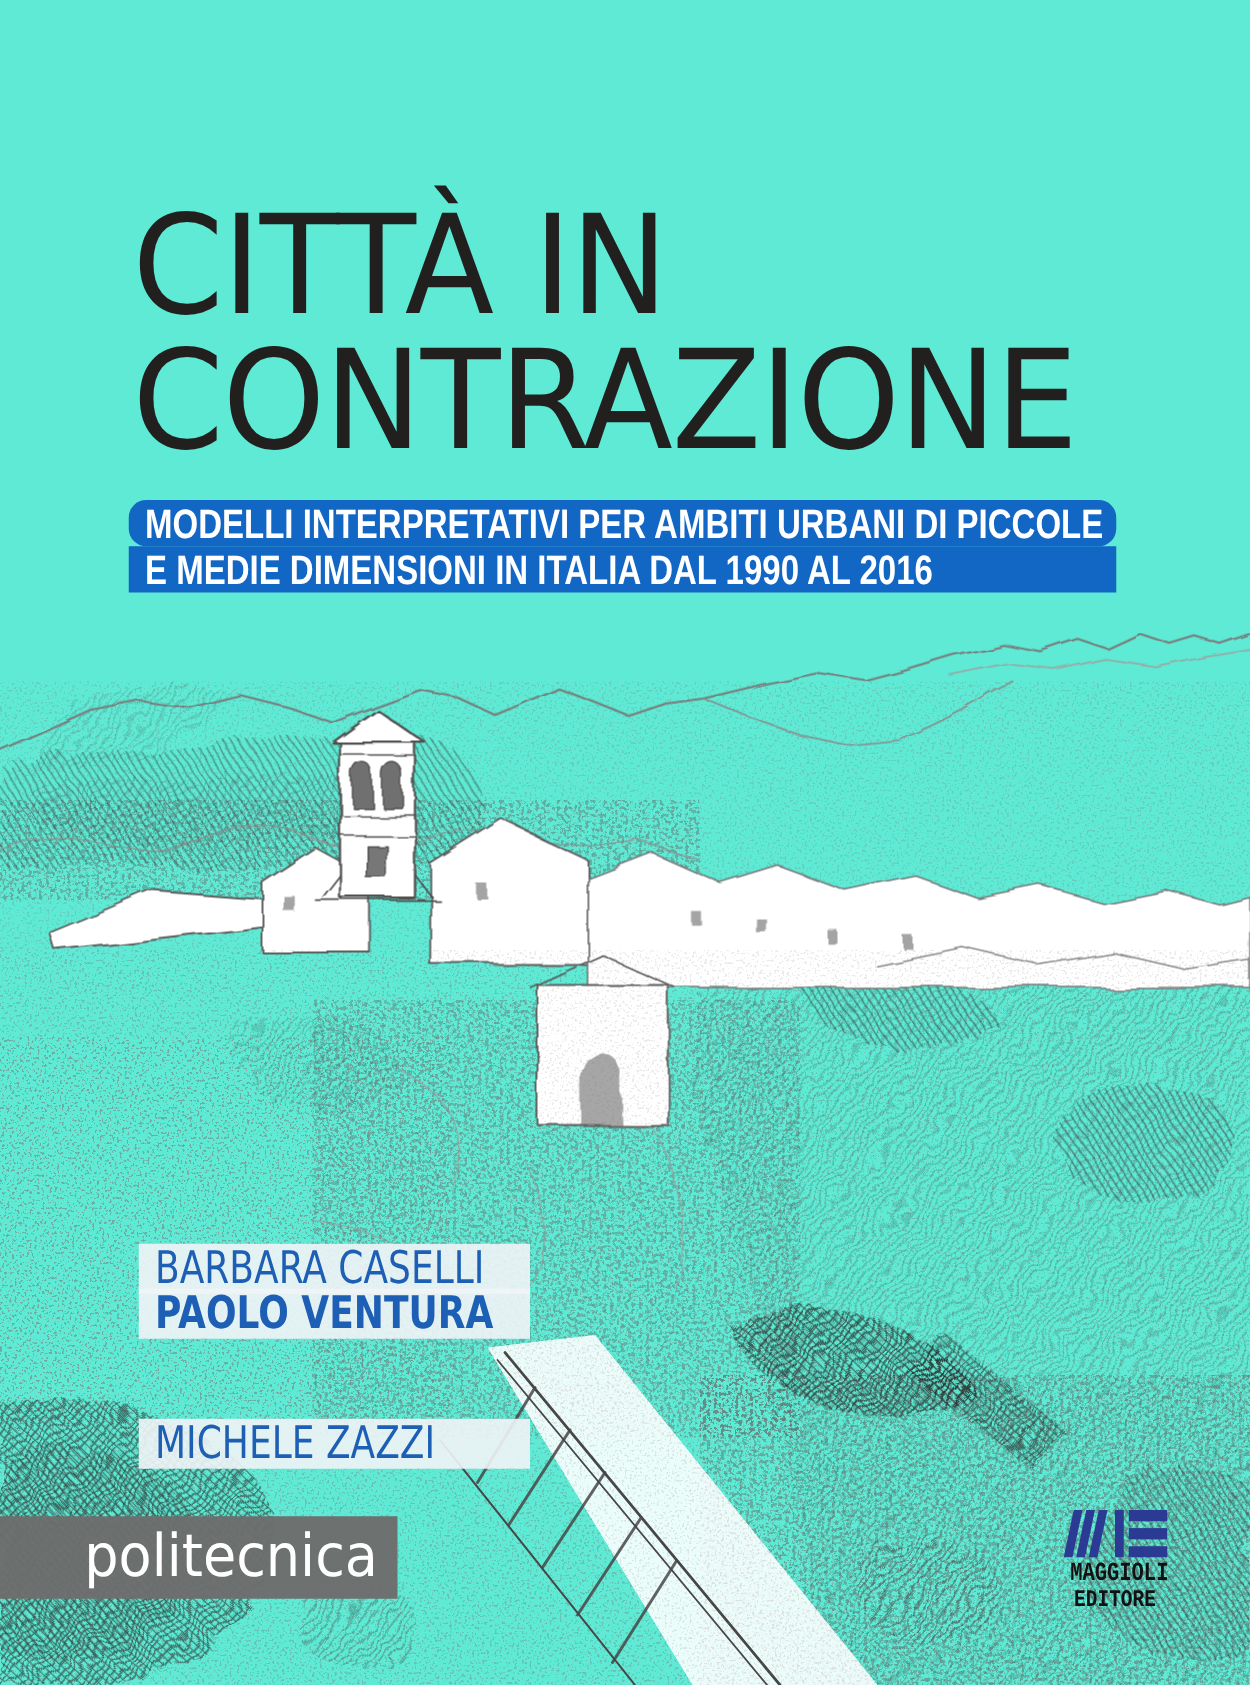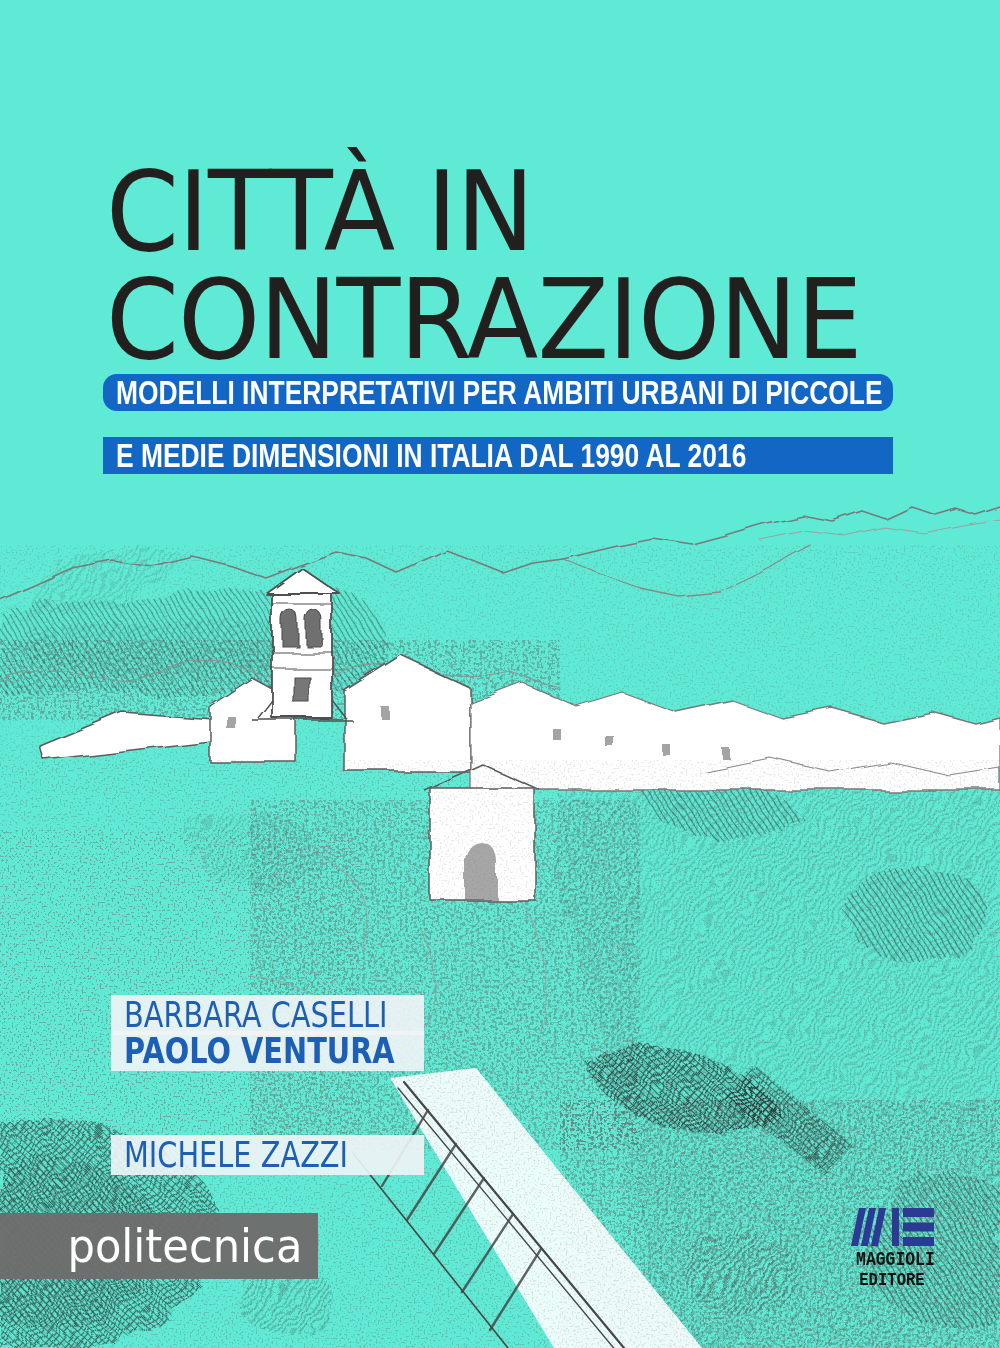--- a/index.html
+++ b/index.html
@@ -13,21 +13,21 @@
     position:absolute;left:106px;top:158px;color:#221f1f;
     font-family:"DejaVu Sans",sans-serif;font-size:110px;line-height:108px;
     letter-spacing:-1px;white-space:nowrap;
     transform:scaleX(.95);transform-origin:left top;
   }
   
   .bar{
     position:absolute;left:103px;width:790px;height:37px;background:#1266c4;
     display:flex;align-items:center;
   }
-  .bar1{top:374px;border-radius:14px;} .bar2{top:437px;}
+  .bar1{top:400px;border-radius:14px;} .bar2{top:437px;}
   .bar span{
     display:inline-block;margin-left:13px;color:#ffffff;font-weight:bold;
     font-size:33px;line-height:37px;white-space:nowrap;
     transform:scaleX(.8);transform-origin:left center;
   }
   
   .author-band{
     position:absolute;left:111px;width:313px;height:40px;
     background:rgba(242,244,247,.9);display:flex;align-items:flex-start;
   }

